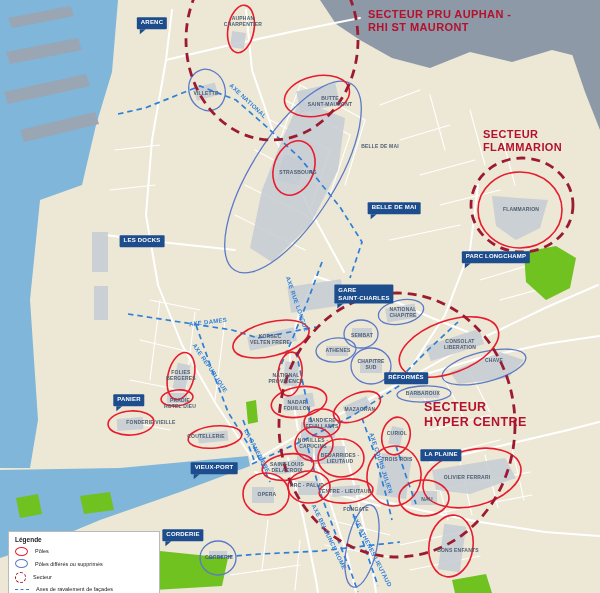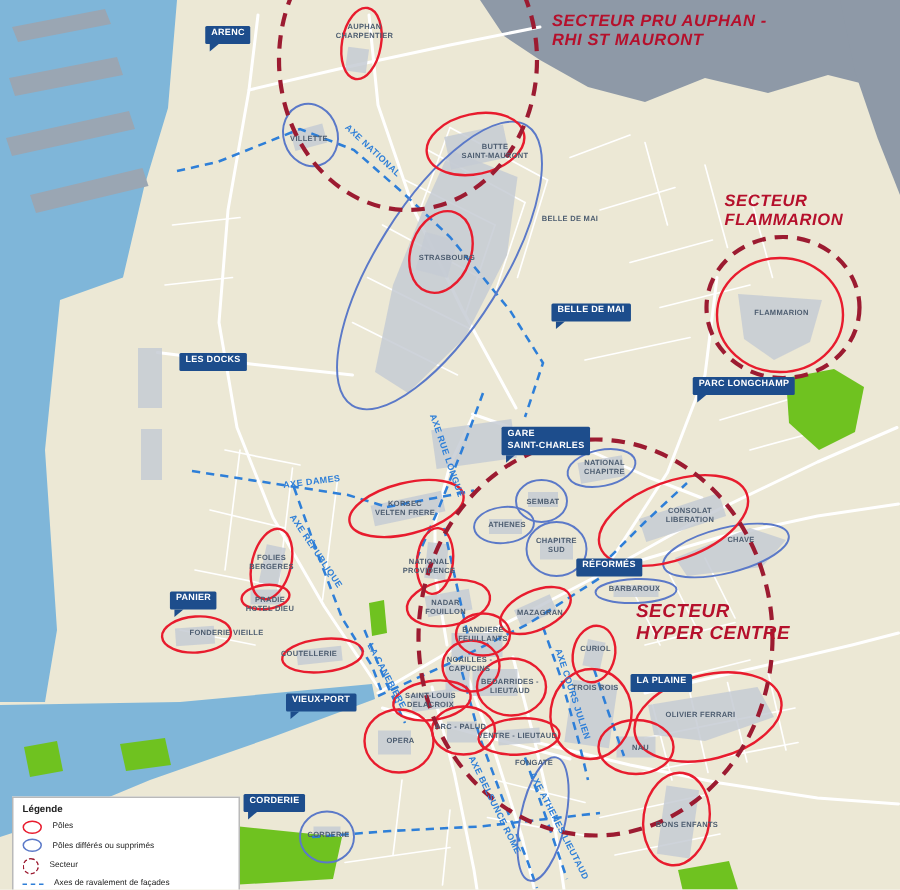--- a/index.html
+++ b/index.html
@@ -22,21 +22,21 @@
   .map-label{position:absolute;transform:translate(-50%,-50%);font-size:5px;font-weight:bold;
              color:var(--map_label);text-align:center;white-space:pre-line;line-height:1.2;letter-spacing:.2px;}
   .axis-label{position:absolute;font-size:6px;font-weight:bold;color:var(--axis);
               white-space:nowrap;letter-spacing:.3px;}
   .boxed-label{position:absolute;transform:translate(-50%,-50%);background:var(--label_box);
                color:var(--label_box_text);font-size:6px;font-weight:bold;line-height:1.25;
                padding:2px 4px;white-space:pre-line;text-align:left;letter-spacing:.2px;border-radius:1px;}
   .boxed-label.tail:after{content:"";position:absolute;left:3px;bottom:-5px;width:0;height:0;
                border-top:5px solid var(--label_box);border-right:6px solid transparent;}
   .sector-title{position:absolute;font-weight:bold;color:var(--sector_title);
-                white-space:pre-line;line-height:1.2;letter-spacing:.4px;font-style:italic;}
+                white-space:pre-line;line-height:1.2;letter-spacing:.4px;}
   .legend{position:absolute;left:8px;top:531px;width:152px;background:#ffffff;
           border:1px solid #b9b9b9;padding:4px 6px 5px 6px;box-sizing:border-box;}
   .legend-title{font-size:6.5px;font-weight:bold;color:var(--legend_text);margin-bottom:3px;}
   .legend-item{display:flex;align-items:center;margin-top:3.5px;}
   .li-icon{display:inline-block;flex:0 0 auto;margin-right:7px;}
   .icon-pole{width:11px;height:7px;border:1.2px solid var(--pole);border-radius:50%;}
   .icon-deferred{width:11px;height:7px;border:1.2px solid var(--pole_deferred);border-radius:50%;}
   .icon-sector{width:9px;height:9px;border:1.2px dashed var(--sector);border-radius:50%;}
   .icon-axis{width:14px;height:0;border-top:1.6px dashed var(--axis);}
   .li-label{font-size:5.5px;color:var(--legend_text);}

